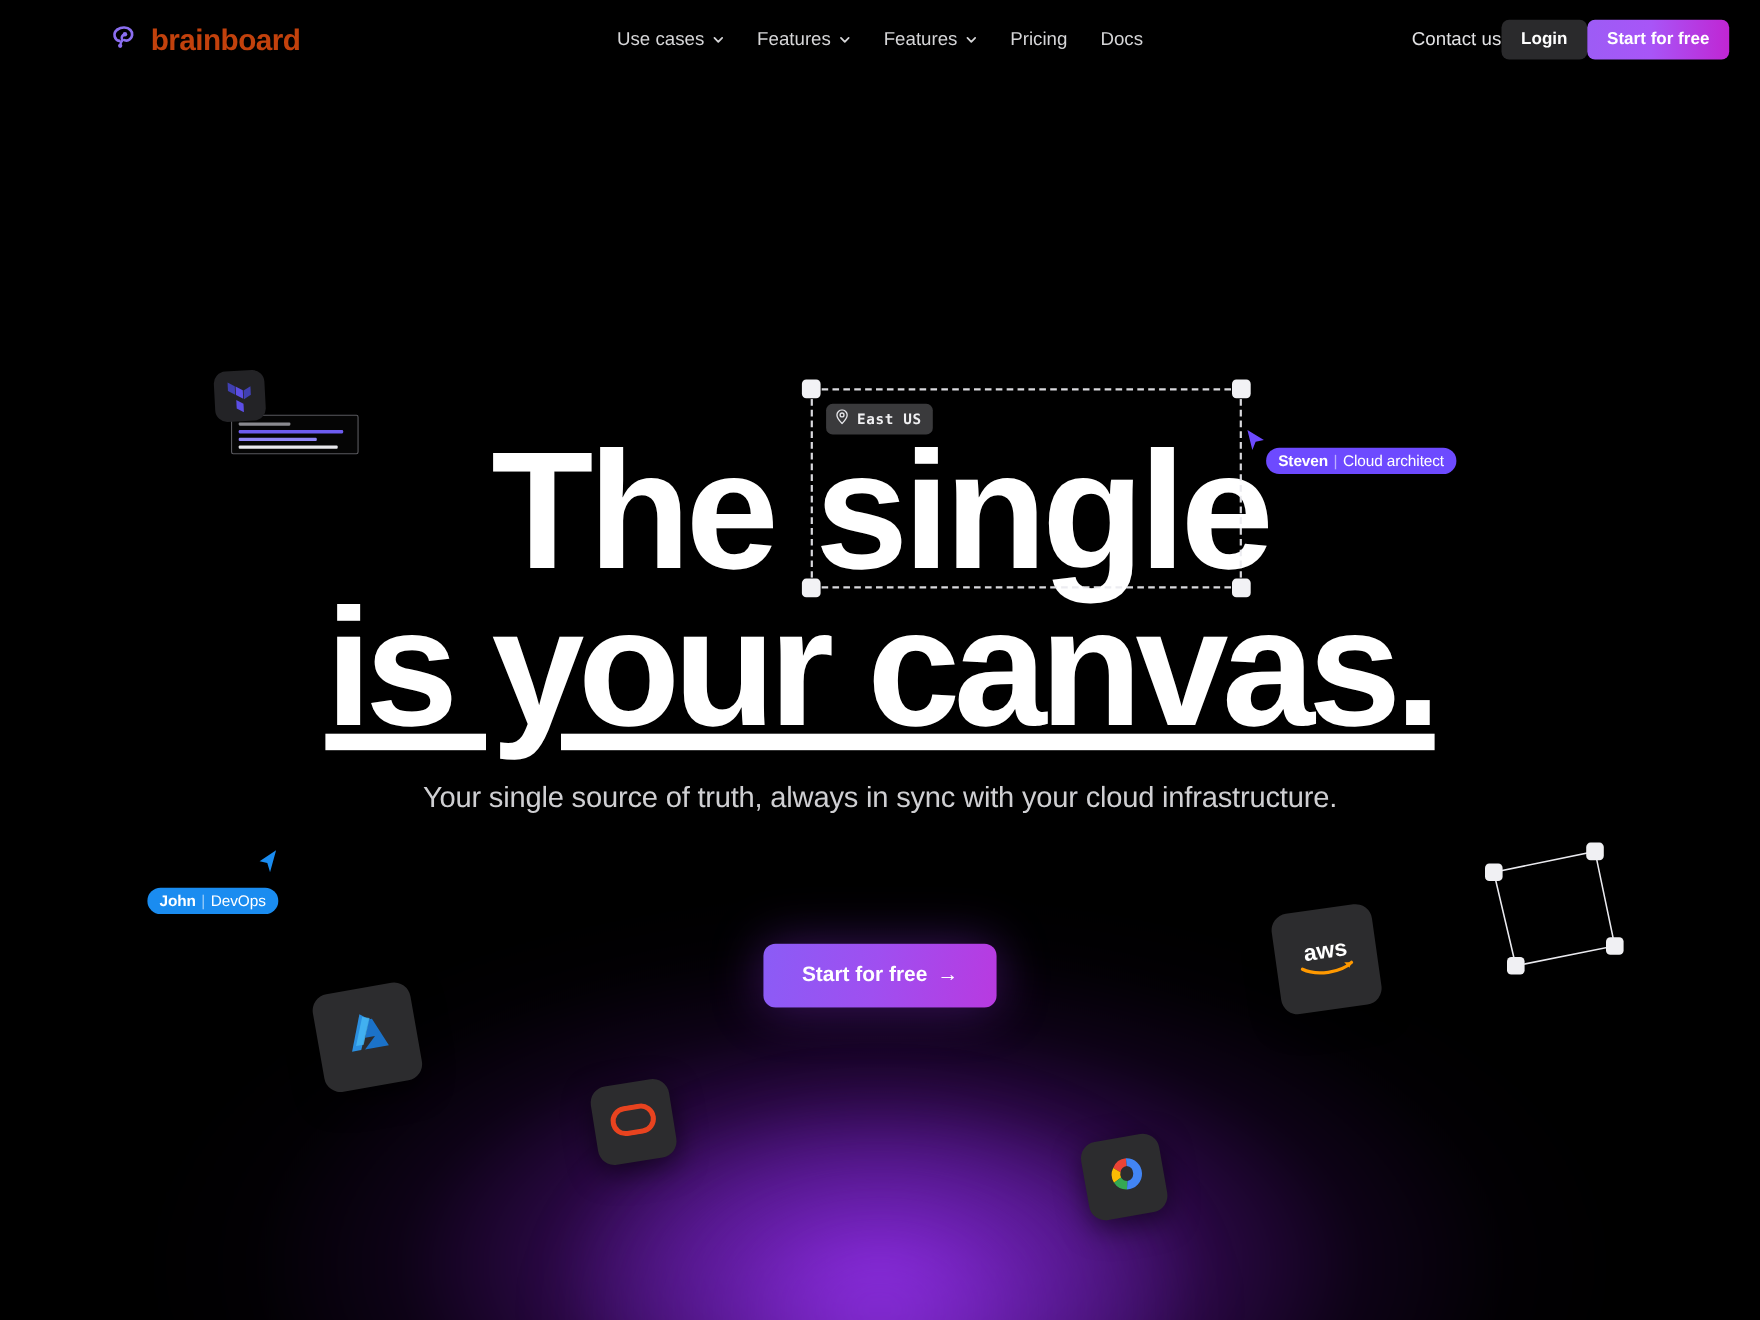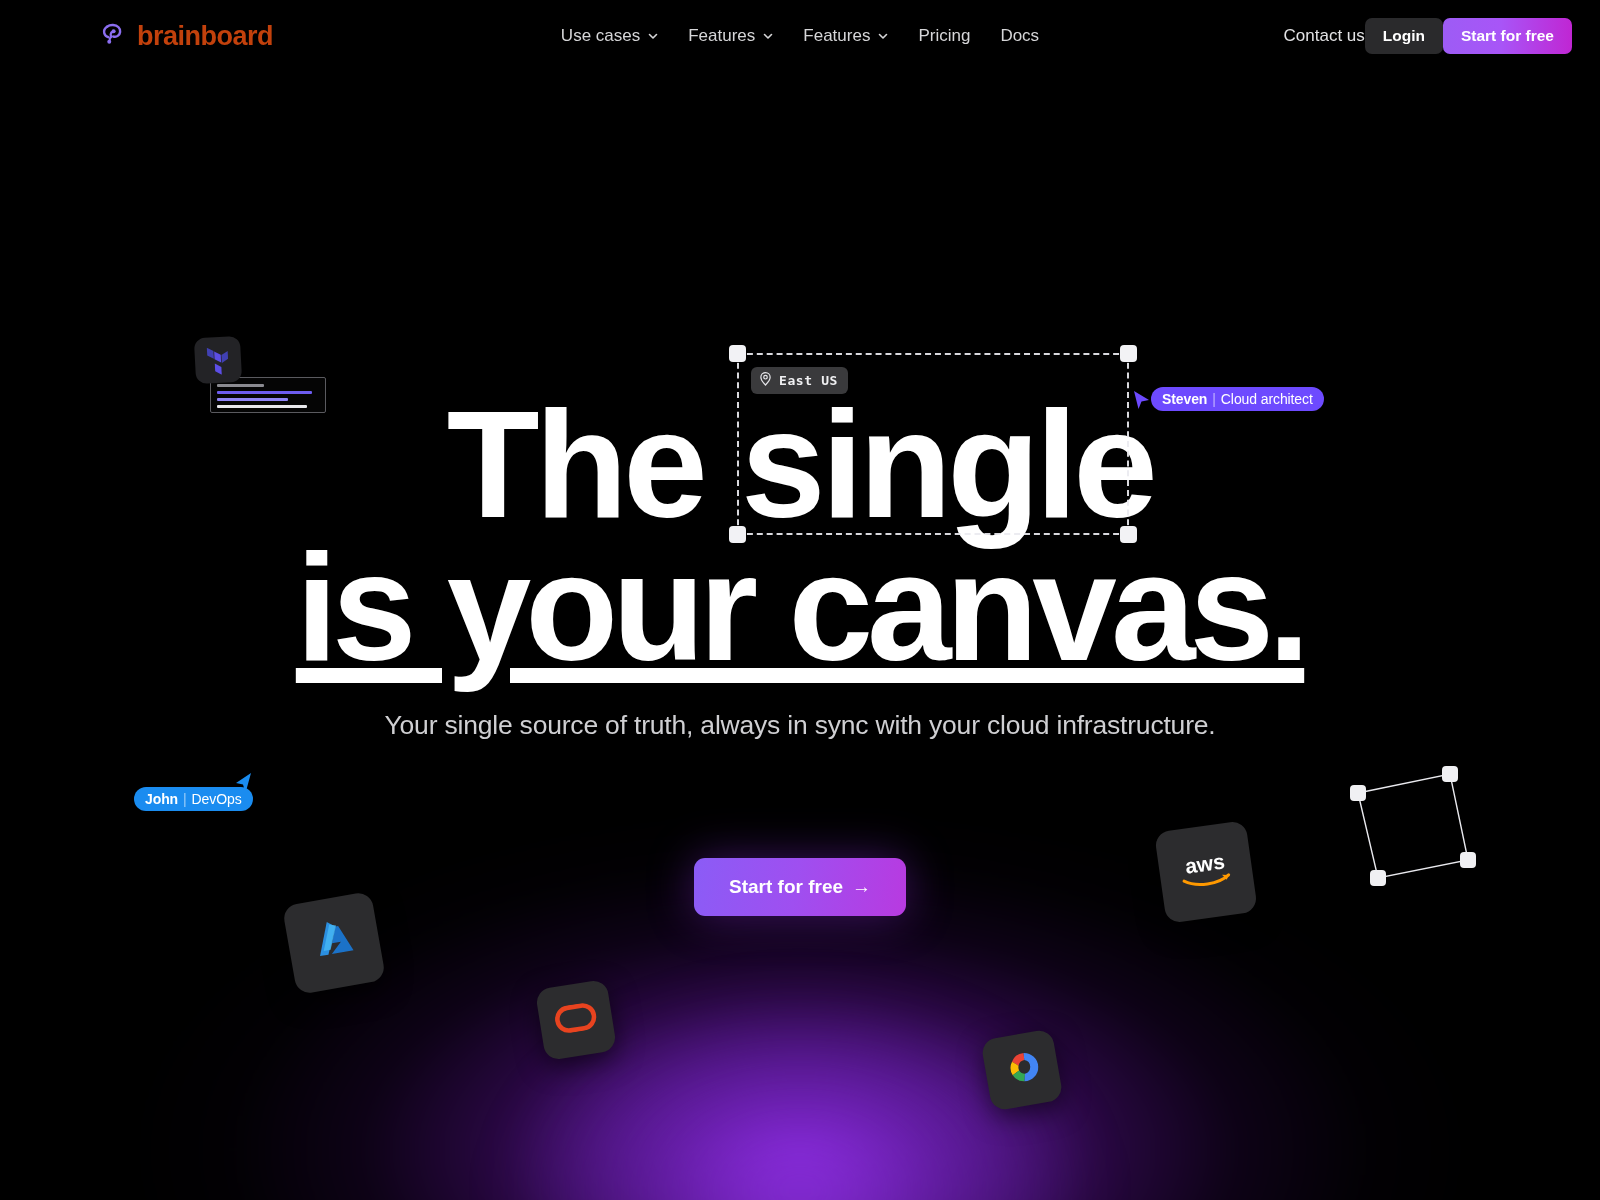--- a/index.html
+++ b/index.html
@@ -125,20 +125,21 @@
     font-size:13px; font-weight:700; letter-spacing:0.6px; color:#f0f0f2;
     white-space:nowrap;
   }
 
   
   .cursor-label {
     position:absolute; display:flex; align-items:center;
     border-radius:13px; padding:4px 11px;
     font-size:14px; font-weight:700; white-space:nowrap; color:#fff;
     letter-spacing:-0.1px;
+    margin-top:20px;
   }
   .cursor-label .sep { opacity:0.55; margin:0 5px; font-weight:400; }
   .cursor-label .role { font-weight:400; }
   .cursor-arrow { position:absolute; }
 
   #cursor-steven-wrap { left:1133px; top:387px; z-index:32; }
   #cursor-steven-label { background:#6d4aff; left:18px; top:0; }
   #cursor-steven-arrow { left:0; top:3px; }
 
   #cursor-john-wrap { left:134px; top:772px; z-index:32; }

